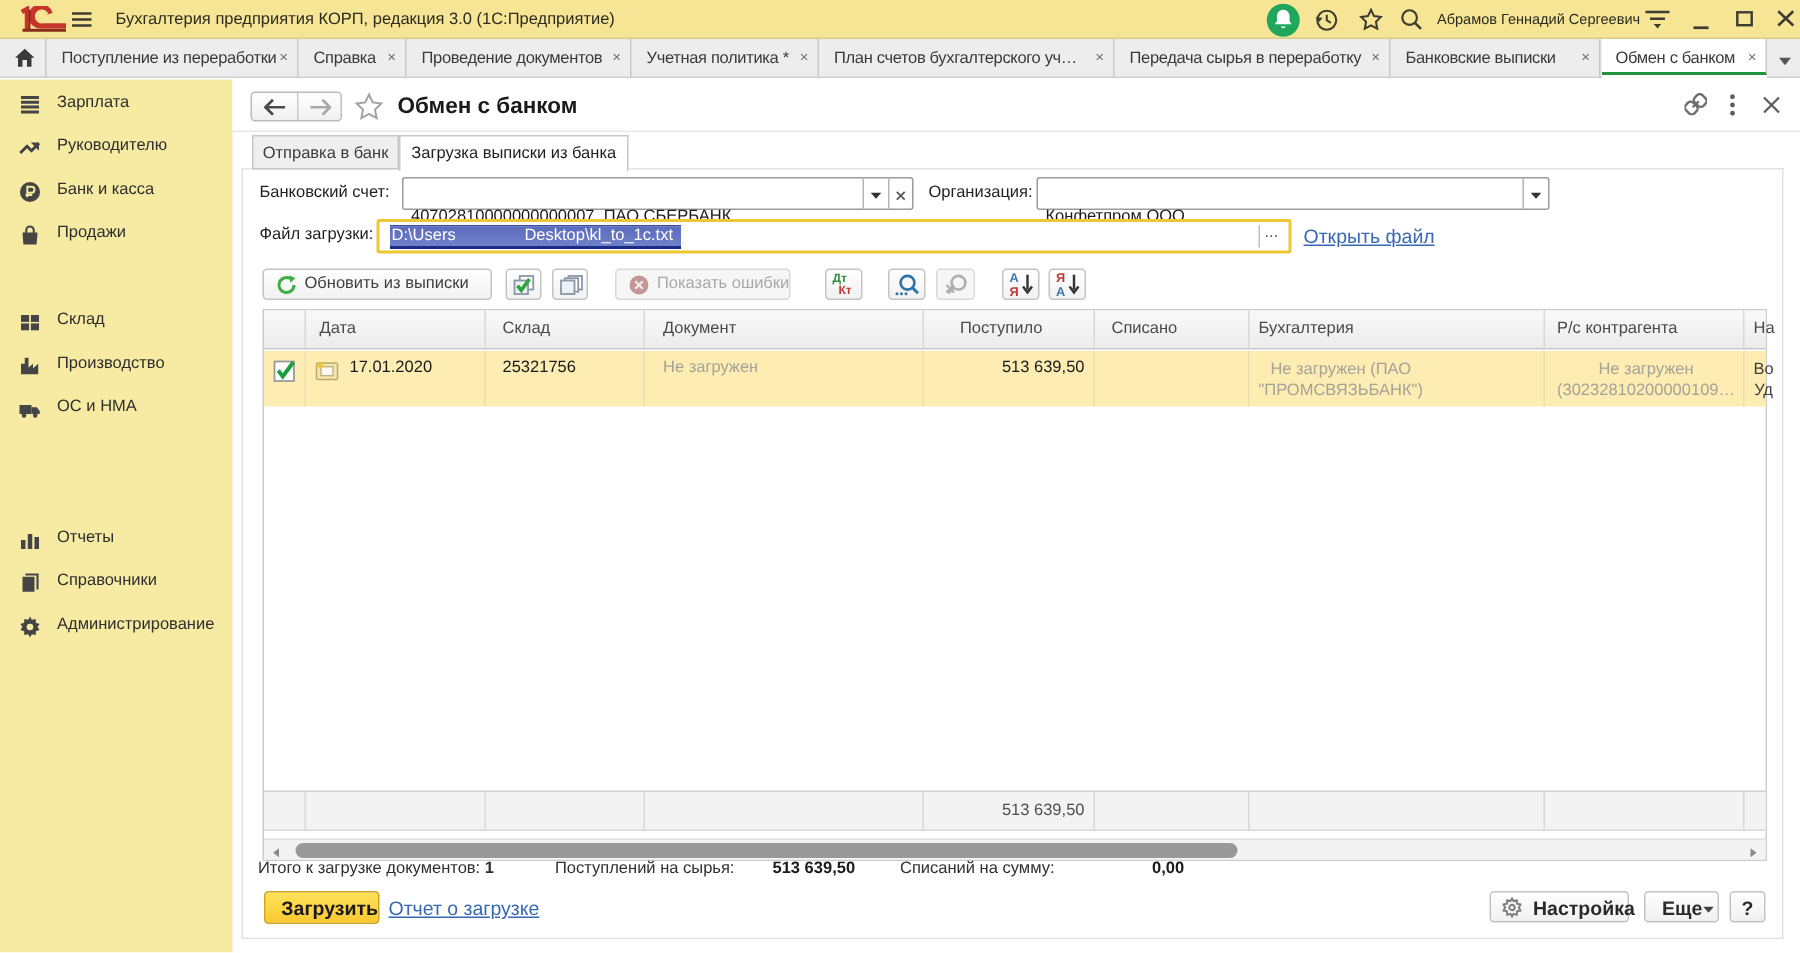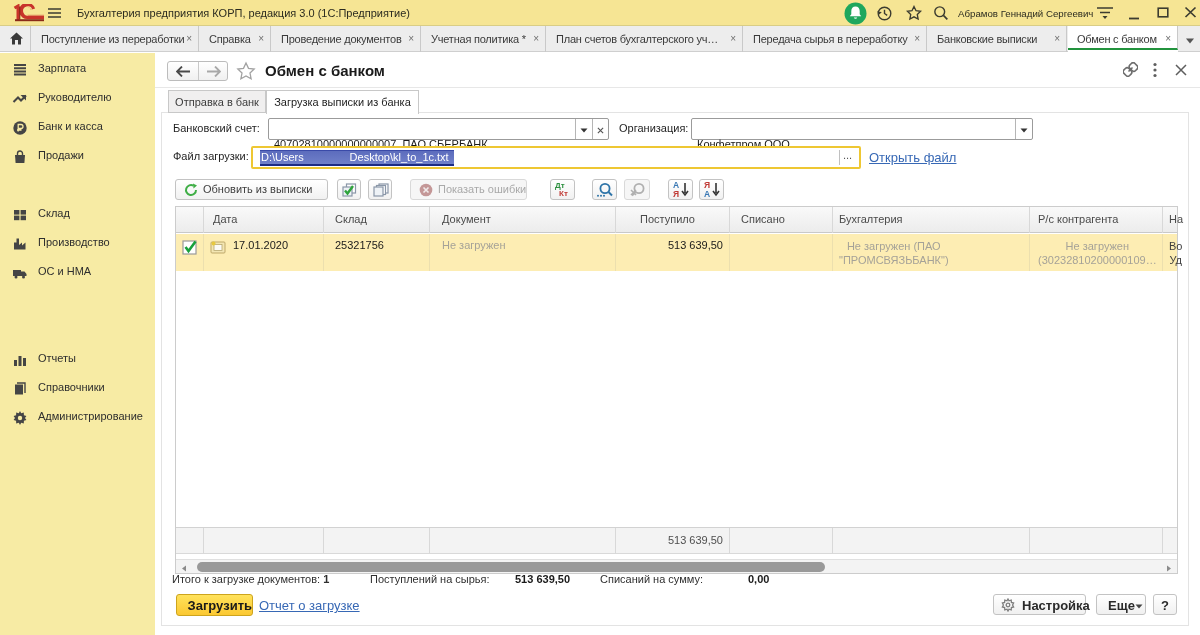--- a/index.html
+++ b/index.html
@@ -456,21 +456,21 @@
     <svg style="position:absolute;left:990px;top:5px" width="6" height="7" viewBox="0 0 6 7">
         <path d="M1 0.5 L5 3.5 L1 6.5 Z" fill="#8a8a8a"></path>
       </svg>
   </div>
 </div>
 
 <div class="abs" style="left:172px;top:573px;color:#2f2f2f">Итого к загрузке документов: <b>1</b></div>
 <div class="abs" style="left:370px;top:573px;color:#2f2f2f">Поступлений на сырья:</div>
 <div class="abs bold" style="left:515px;top:573px;color:#1a1a1a">513 639,50</div>
 <div class="abs" style="left:600px;top:573px;color:#2f2f2f">Списаний на сумму:</div>
-<div class="abs bold" style="left:748px;top:573px;color:#1a1a1a">0,00</div>
+<div class="abs bold" style="left:768px;top:573px;color:#1a1a1a">0,00</div>
 
 <div class="abs" id="btn-load">Загрузить</div>
 <a class="lnk" style="left:259px;top:598px">Отчет о загрузке</a>
 <div class="gbtn" style="left:993px;width:93px">
   <svg style="position:absolute;left:7px;top:3px" width="14" height="14" viewBox="0 0 14 14">
     <path d="M7 1 L8 2.8 L10.2 2.2 L10.4 4.5 L12.6 5 L11.6 7 L12.6 9 L10.4 9.5 L10.2 11.8 L8 11.2 L7 13 L6 11.2 L3.8 11.8 L3.6 9.5 L1.4 9 L2.4 7 L1.4 5 L3.6 4.5 L3.8 2.2 L6 2.8 Z" fill="none" stroke="#7e7e7e" stroke-width="1.3"></path>
     <circle cx="7" cy="7" r="1.8" fill="none" stroke="#7e7e7e" stroke-width="1.3"></circle>
   </svg>
   <span style="position:absolute;left:28px;top:3px">Настройка</span>
 </div>

